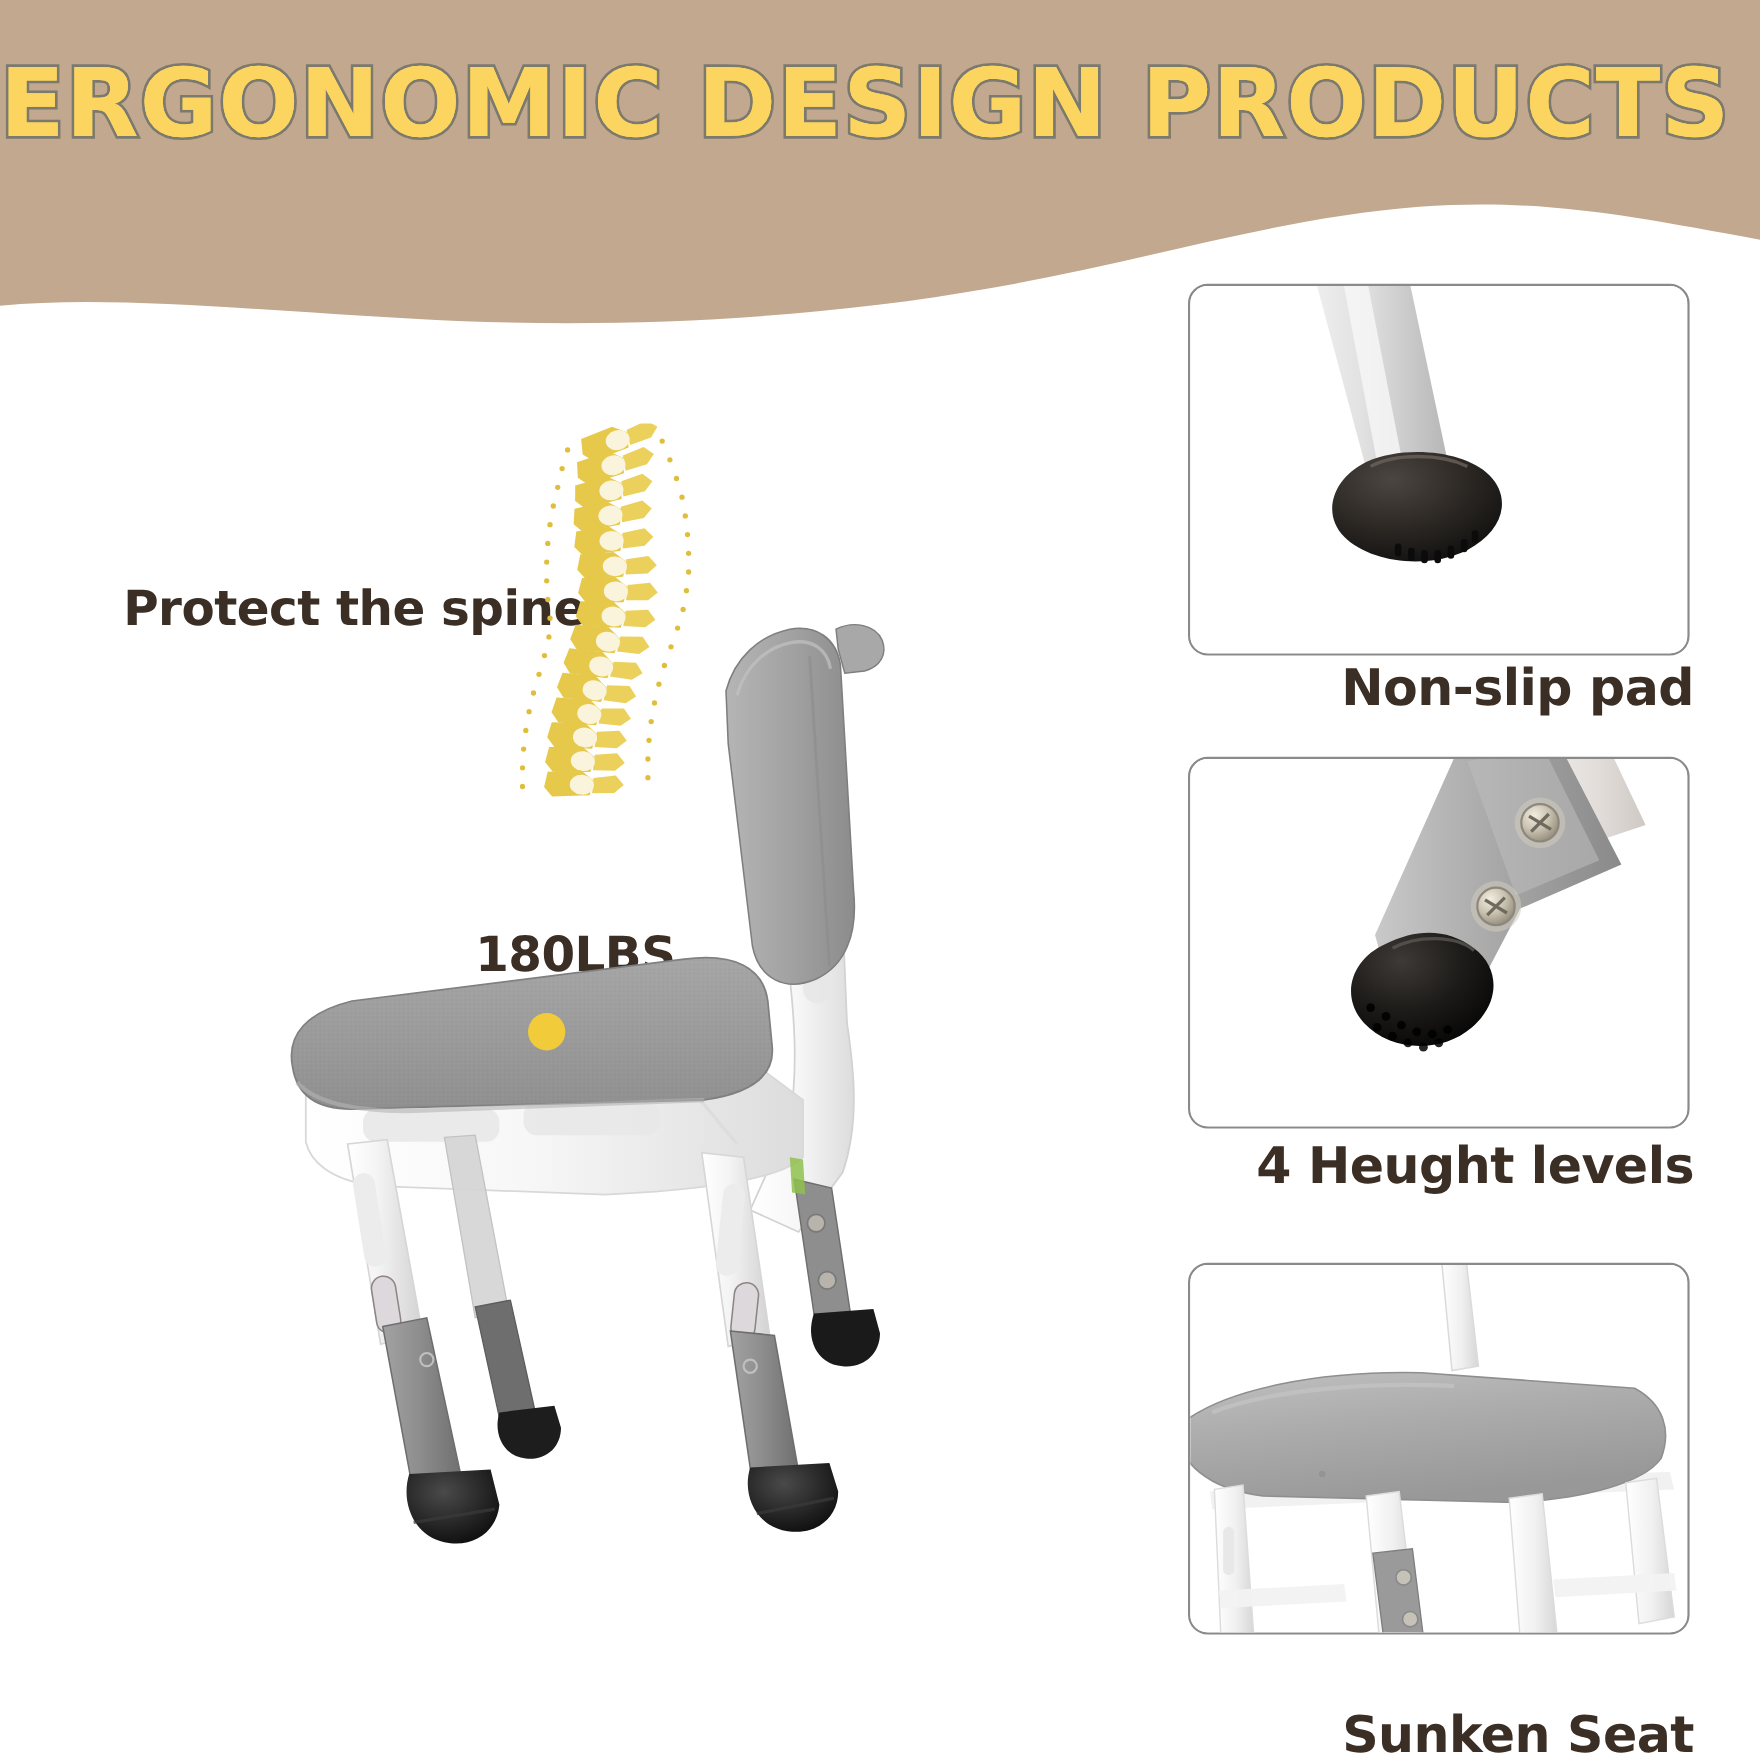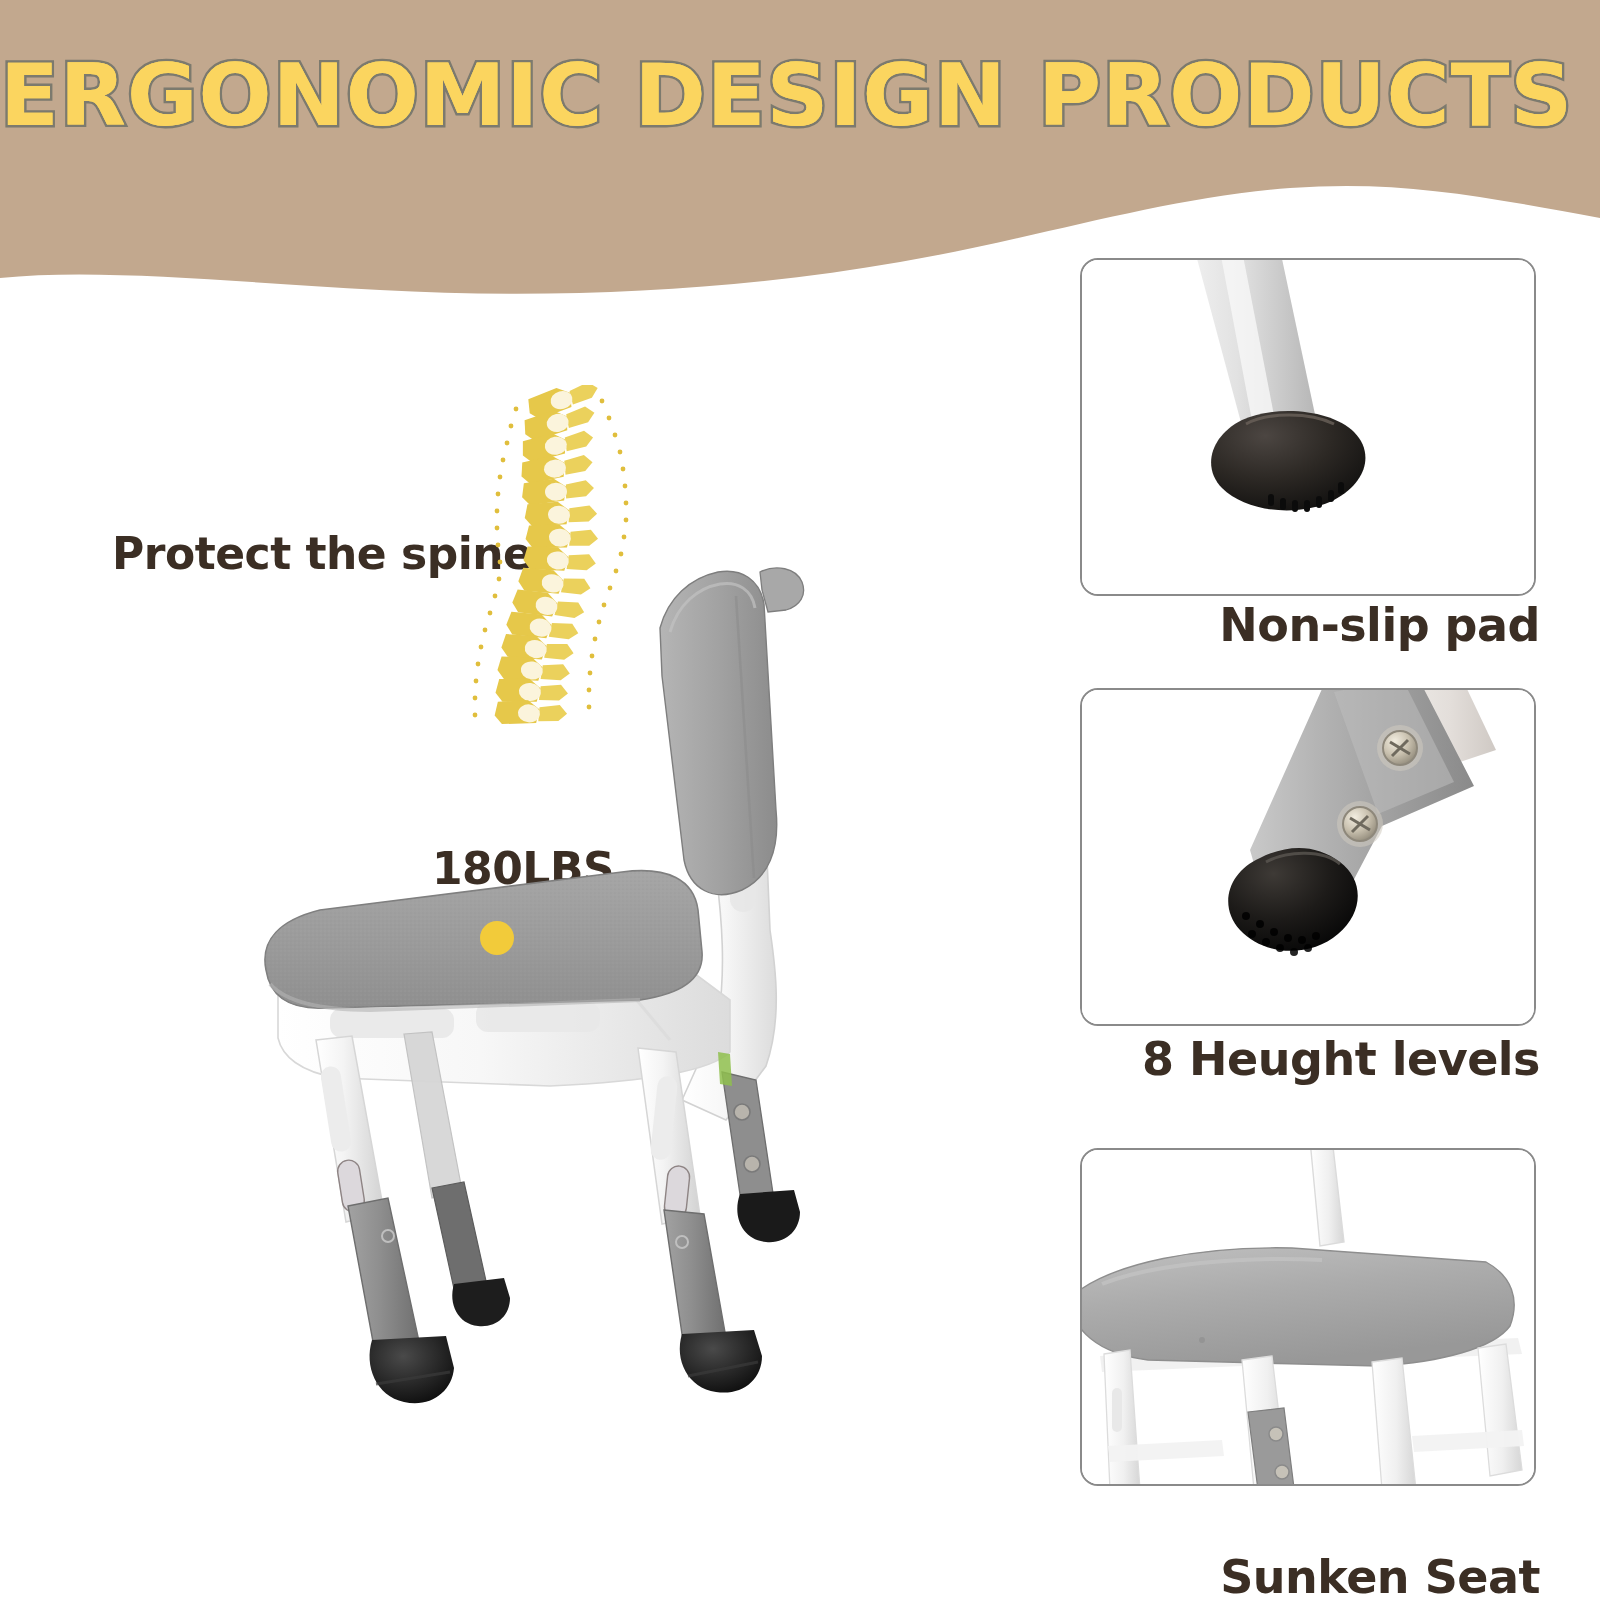--- a/index.html
+++ b/index.html
@@ -395,21 +395,21 @@
       <circle cx="220" cy="250" r="4"></circle>
         <circle cx="234" cy="246" r="4"></circle>
       <circle cx="170" cy="244" r="4"></circle>
         <circle cx="184" cy="252" r="4"></circle>
       <circle cx="198" cy="258" r="4"></circle>
         <circle cx="212" cy="262" r="4"></circle>
       <circle cx="226" cy="258" r="4"></circle>
     </g>
   </svg>
 </div>
-<div class="panel-label" id="label-2">8 Heught levels</div>
+<div class="panel-label" id="label-2">4 Heught levels</div>
 
 <div class="panel" id="panel-3">
   <svg width="452" height="334" viewBox="0 0 452 334">
     <defs>
       <linearGradient id="p3seat" x1="0" y1="0" x2="0.4" y2="1">
         <stop offset="0%" stop-color="#C0C0C0"></stop>
         <stop offset="45%" stop-color="#ACACAC"></stop>
         <stop offset="100%" stop-color="#989898"></stop>
       </linearGradient>
       <linearGradient id="p3frame" x1="0" y1="0" x2="1" y2="0">

